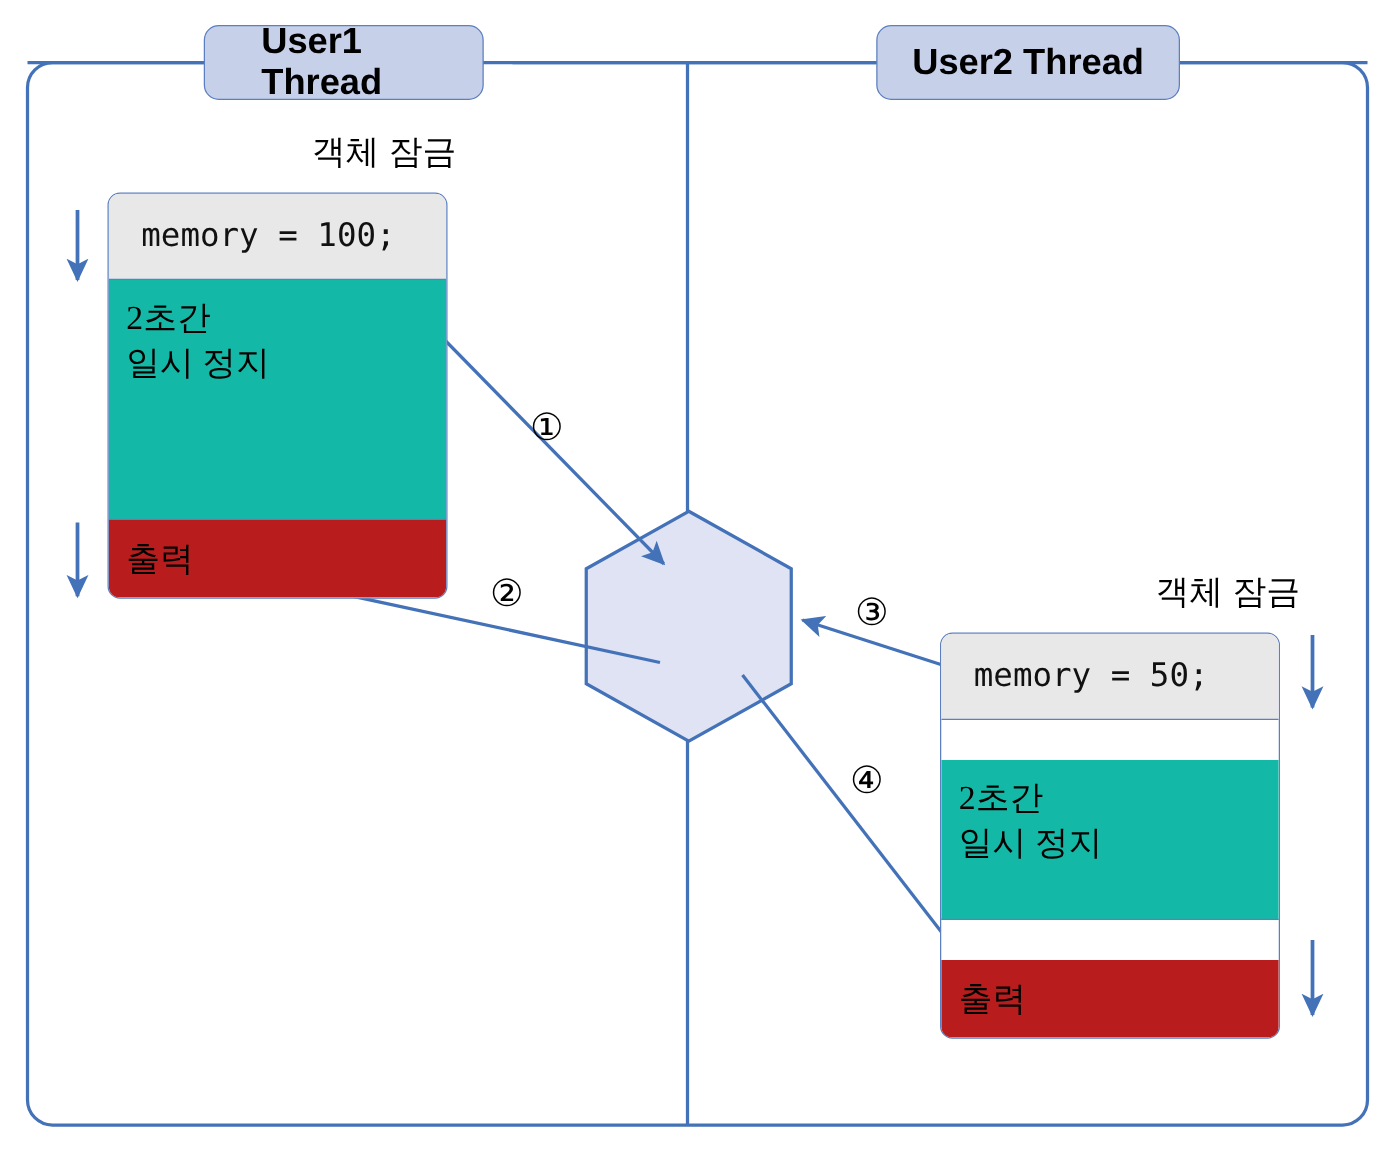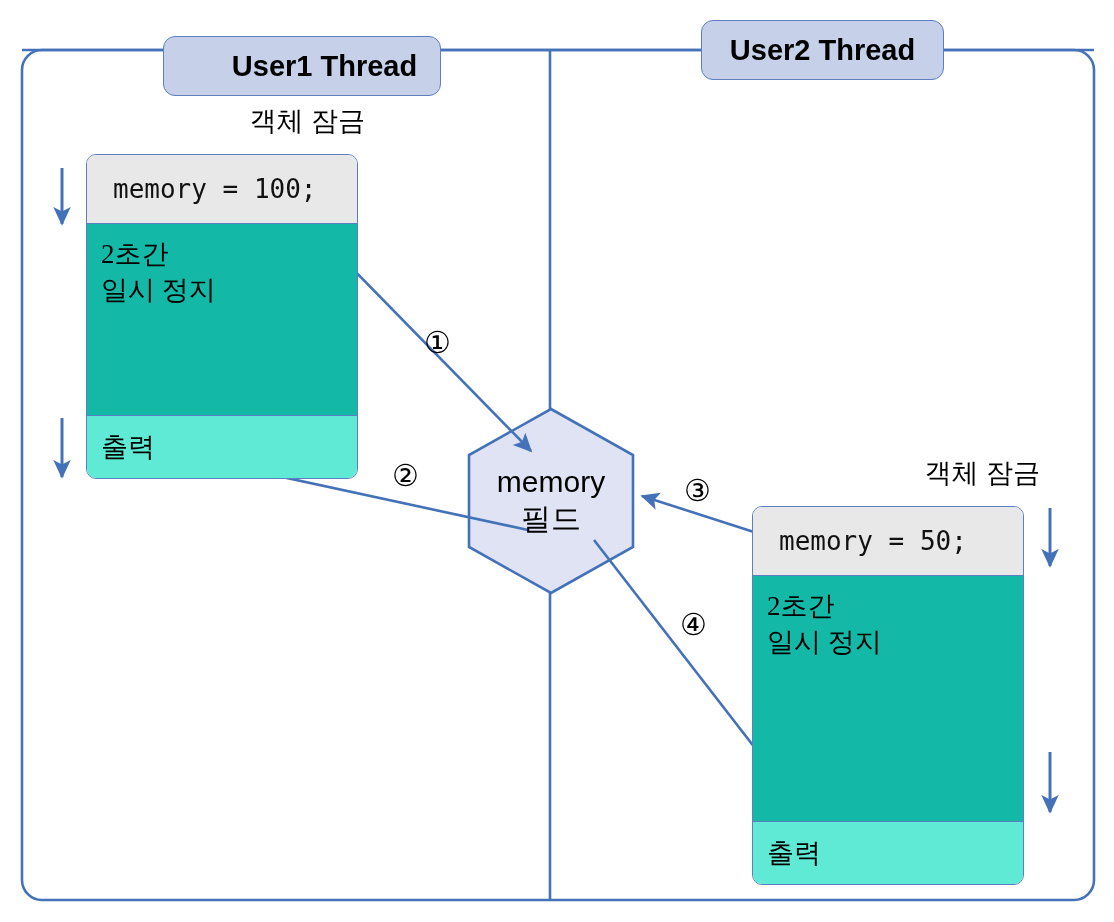--- a/index.html
+++ b/index.html
@@ -74,21 +74,21 @@
     background: #14b8a6;
     flex: 1 1 auto;
     padding: 12px 0 0 14px;
     font-size: 27px;
     color: #000000;
     line-height: 1.35;
     border-bottom: 1.8px solid #5b7fc0;
     font-family: Liberation Serif, serif;
   }
   .row-out {
-    background: #5eead4;
+    background: #b91c1c;
     display: flex;
     align-items: center;
     padding-left: 14px;
     font-size: 27px;
     color: #000000;
   }
 
   
   .hex-text {
     position: absolute;
@@ -148,54 +148,50 @@
 
     <line x1="594" y1="540" x2="772" y2="770" stroke="#4472b8" stroke-width="2.6" marker-end="url(#arrowFilled)"></line>
 
     <line x1="62" y1="168" x2="62" y2="224" stroke="#4472b8" stroke-width="3" marker-end="url(#arrowDown)"></line>
     <line x1="62" y1="418" x2="62" y2="477" stroke="#4472b8" stroke-width="3" marker-end="url(#arrowDown)"></line>
 
     <line x1="1050" y1="508" x2="1050" y2="566" stroke="#4472b8" stroke-width="3" marker-end="url(#arrowDown)"></line>
     <line x1="1050" y1="752" x2="1050" y2="812" stroke="#4472b8" stroke-width="3" marker-end="url(#arrowDown)"></line>
   </svg>
 
-  <div class="thread-pill abs" style="left:163px; top:36px; width:278px; height:60px;padding-left:45px;">
+  <div class="thread-pill abs" style="left:163px; top:20px; width:224px; height:60px;padding-left:45px;">
     <span>User1 Thread</span>
   </div>
 
   <div class="thread-pill abs" style="left:701px; top:20px; width:243px; height:60px;">
     <span>User2 Thread</span>
   </div>
 
   <div class="lock-caption abs" style="left:85px; top:103px; width:280px;">객체 잠금</div>
 
   <div class="thread-box abs" style="left:86px; top:154px; width:272px; height:325px;">
     <div class="row-code" style="height:68px;">memory = 100;</div>
     <div class="row-mid">
       <div>2초간</div>
       <div>일시 정지</div>
     </div>
     <div class="row-out" style="height:62px;">출력</div>
   </div>
 
   <div class="lock-caption abs" style="left:760px; top:455px; width:280px;">객체 잠금</div>
 
-  <div class="thread-box abs" style="left:752px; top:506px; width:272px; height:379px;">
+  <div class="thread-box abs" style="left:752px; top:506px; width:272px; height:325px;gap:32px;">
     <div class="row-code" style="height:68px;">memory = 50;</div>
     <div class="row-mid">
       <div>2초간</div>
       <div>일시 정지</div>
     </div>
     <div class="row-out" style="height:62px;">출력</div>
   </div>
 
-  <div class="hex-text" style="left:471px; top:464px; width:160px;">
-    <div>memory</div>
-    <div>필드</div>
-  </div>
 
 
   <div class="step-num" style="left:424px; top:328px;">①</div>
   <div class="step-num" style="left:392px; top:461px;">②</div>
   <div class="step-num" style="left:684px; top:476px;">③</div>
   <div class="step-num" style="left:680px; top:610px;">④</div>
 
 </div>
 
 </body></html>

